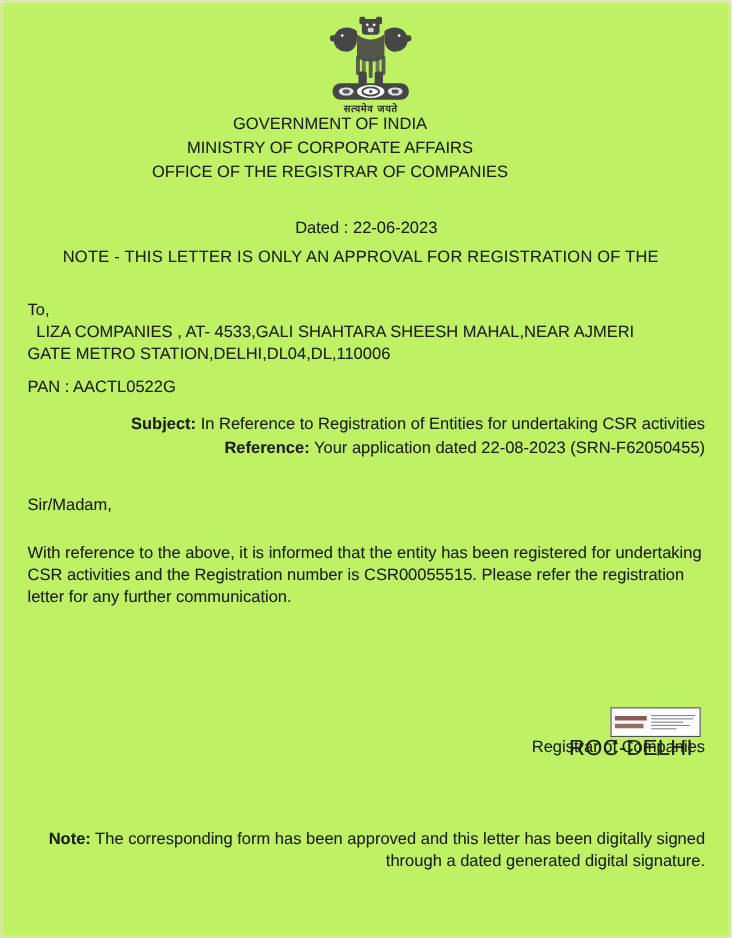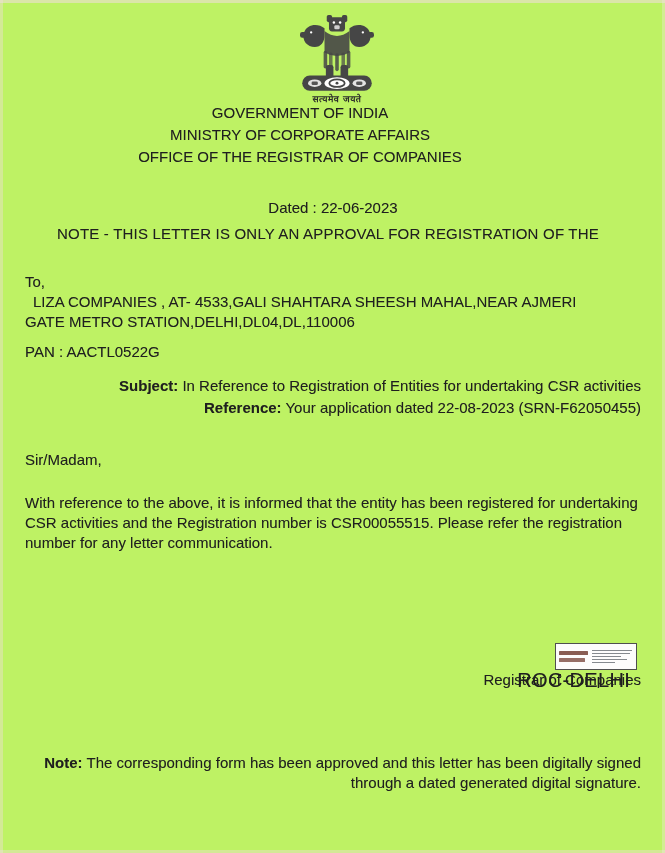--- a/index.html
+++ b/index.html
@@ -121,21 +121,21 @@
   <div class="abs txt left-col" style="top:375px;">
     <div class="sub-line"><b>Subject:</b><span> In Reference to Registration of Entities for undertaking CSR activities</span></div>
     <div class="sub-line"><b>Reference:</b><span> Your application dated 22-08-2023 (SRN-F62050455)</span></div>
   </div>
 
   <div class="abs txt left-col" style="top:450px;">Sir/Madam,</div>
 
   <div class="abs txt left-col" style="top:493px;">
     <div>With reference to the above, it is informed that the entity has been registered for undertaking</div>
     <div>CSR activities and the Registration number is CSR00055515. Please refer the registration</div>
-    <div>number for any letter communication.</div>
+    <div>letter for any further communication.</div>
   </div>
 
   <div class="abs stamp">
     <span class="stamp-left">
         <i></i>
         <i></i>
       </span>
     <span class="stamp-right">
         <i></i>
         <i></i>

